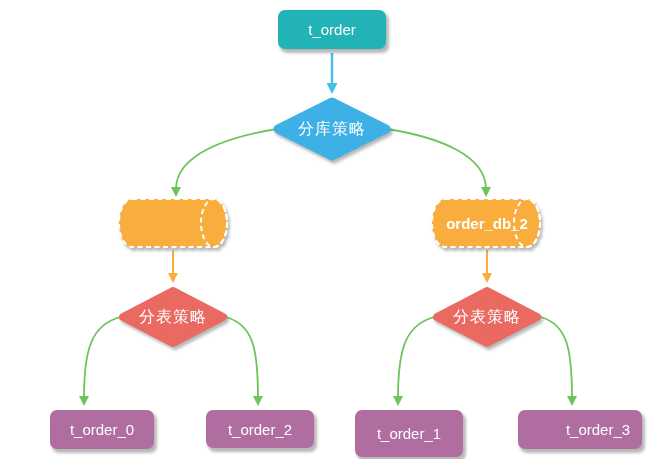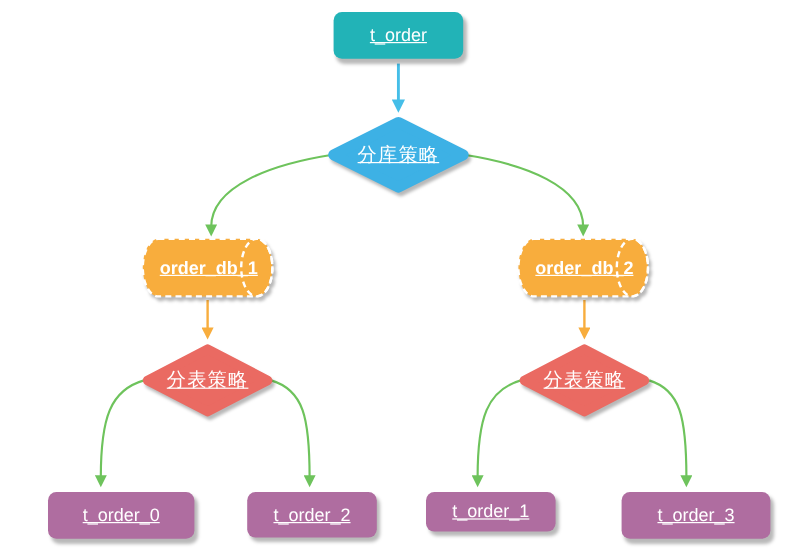--- a/index.html
+++ b/index.html
@@ -11,21 +11,21 @@
     font-family:"Liberation Sans","DejaVu Sans",sans-serif;overflow:hidden;}
   .edges{position:absolute;left:0;top:0;width:661px;height:459px;}
   .e{fill:none;}
   .e-cyan{stroke:var(--arrow-blue);stroke-width:2.4px;}
   .e-green{stroke:var(--green);stroke-width:1.8px;}
   .e-orange{stroke:var(--orange);stroke-width:2px;}
   .mh-cyan{fill:var(--arrow-blue);}
   .mh-green{fill:var(--green);}
   .mh-orange{fill:var(--orange);}
   .node{position:absolute;display:flex;align-items:center;justify-content:center;
-    color:var(--text);font-size:15px;text-decoration:underline;}
+    color:var(--text);font-size:15px;}
   .rect{border-radius:7px;box-shadow:2.5px 3.5px 3px rgba(0,0,0,0.28);}
   .rect.teal{background:var(--teal);}
   .rect.purple{background:var(--purple);}
   .shape-svg{position:absolute;left:0;top:0;width:100%;height:100%;
     filter:drop-shadow(2.5px 3.5px 1.5px rgba(0,0,0,0.28));}
   .lbl{position:relative;z-index:1;white-space:nowrap;}
   .zh{font-size:16px;letter-spacing:1px;}
   .cyl-lbl{font-weight:bold;}
   .d-blue{fill:var(--blue);stroke:var(--blue);stroke-width:9px;stroke-linejoin:round;}
   .d-red{fill:var(--red);stroke:var(--red);stroke-width:8px;stroke-linejoin:round;}
@@ -69,21 +69,20 @@
       <polygon class="d-blue" points="59,5 113,32 59,59 5,32"></polygon>
     </svg>
     <span class="lbl zh">分库策略</span>
   </div>
 
   <div class="node" style="left:116px;top:196px;width:116px;height:54px;">
     <svg class="shape-svg" viewBox="0 0 116 54">
       <path class="cyl-body" d="M16,3 H98 A13,24 0 0 1 98,51 H16 A13,24 0 0 1 16,3 Z"></path>
       <ellipse class="cyl-lid" cx="98" cy="27" rx="13" ry="24"></ellipse>
     </svg>
-    <span class="lbl cyl-lbl">order_db_1</span>
   </div>
 
   <div class="node" style="left:429px;top:196px;width:116px;height:54px;justify-content:center;">
     <svg class="shape-svg" viewBox="0 0 116 54">
       <path class="cyl-body" d="M16,3 H98 A13,24 0 0 1 98,51 H16 A13,24 0 0 1 16,3 Z"></path>
       <ellipse class="cyl-lid" cx="98" cy="27" rx="13" ry="24"></ellipse>
     </svg>
     <span class="lbl cyl-lbl">order_db_2</span>
   </div>
 
@@ -94,26 +93,26 @@
     <span class="lbl zh">分表策略</span>
   </div>
 
   <div class="node" style="left:432px;top:286px;width:110px;height:62px;">
     <svg class="shape-svg" viewBox="0 0 110 62">
       <polygon class="d-red" points="55,5 105,31 55,57 5,31"></polygon>
     </svg>
     <span class="lbl zh">分表策略</span>
   </div>
 
-  <div class="node rect purple" style="left:40px;top:410px;width:122px;height:39px;">
+  <div class="node rect purple" style="left:50px;top:410px;width:104px;height:39px;">
     <span class="lbl">t_order_0</span>
   </div>
   <div class="node rect purple" style="left:206px;top:410px;width:108px;height:38px;">
     <span class="lbl">t_order_2</span>
   </div>
-  <div class="node rect purple" style="left:355px;top:410px;width:108px;height:33px;">
+  <div class="node rect purple" style="left:355px;top:410px;width:108px;height:47px;">
     <span class="lbl">t_order_1</span>
   </div>
-  <div class="node rect purple" style="left:518px;top:410px;width:124px;height:39px;">
+  <div class="node rect purple" style="left:518px;top:410px;width:88px;height:39px;padding-left:36px;">
     <span class="lbl">t_order_3</span>
   </div>
 
 </div>
 
 </body></html>

